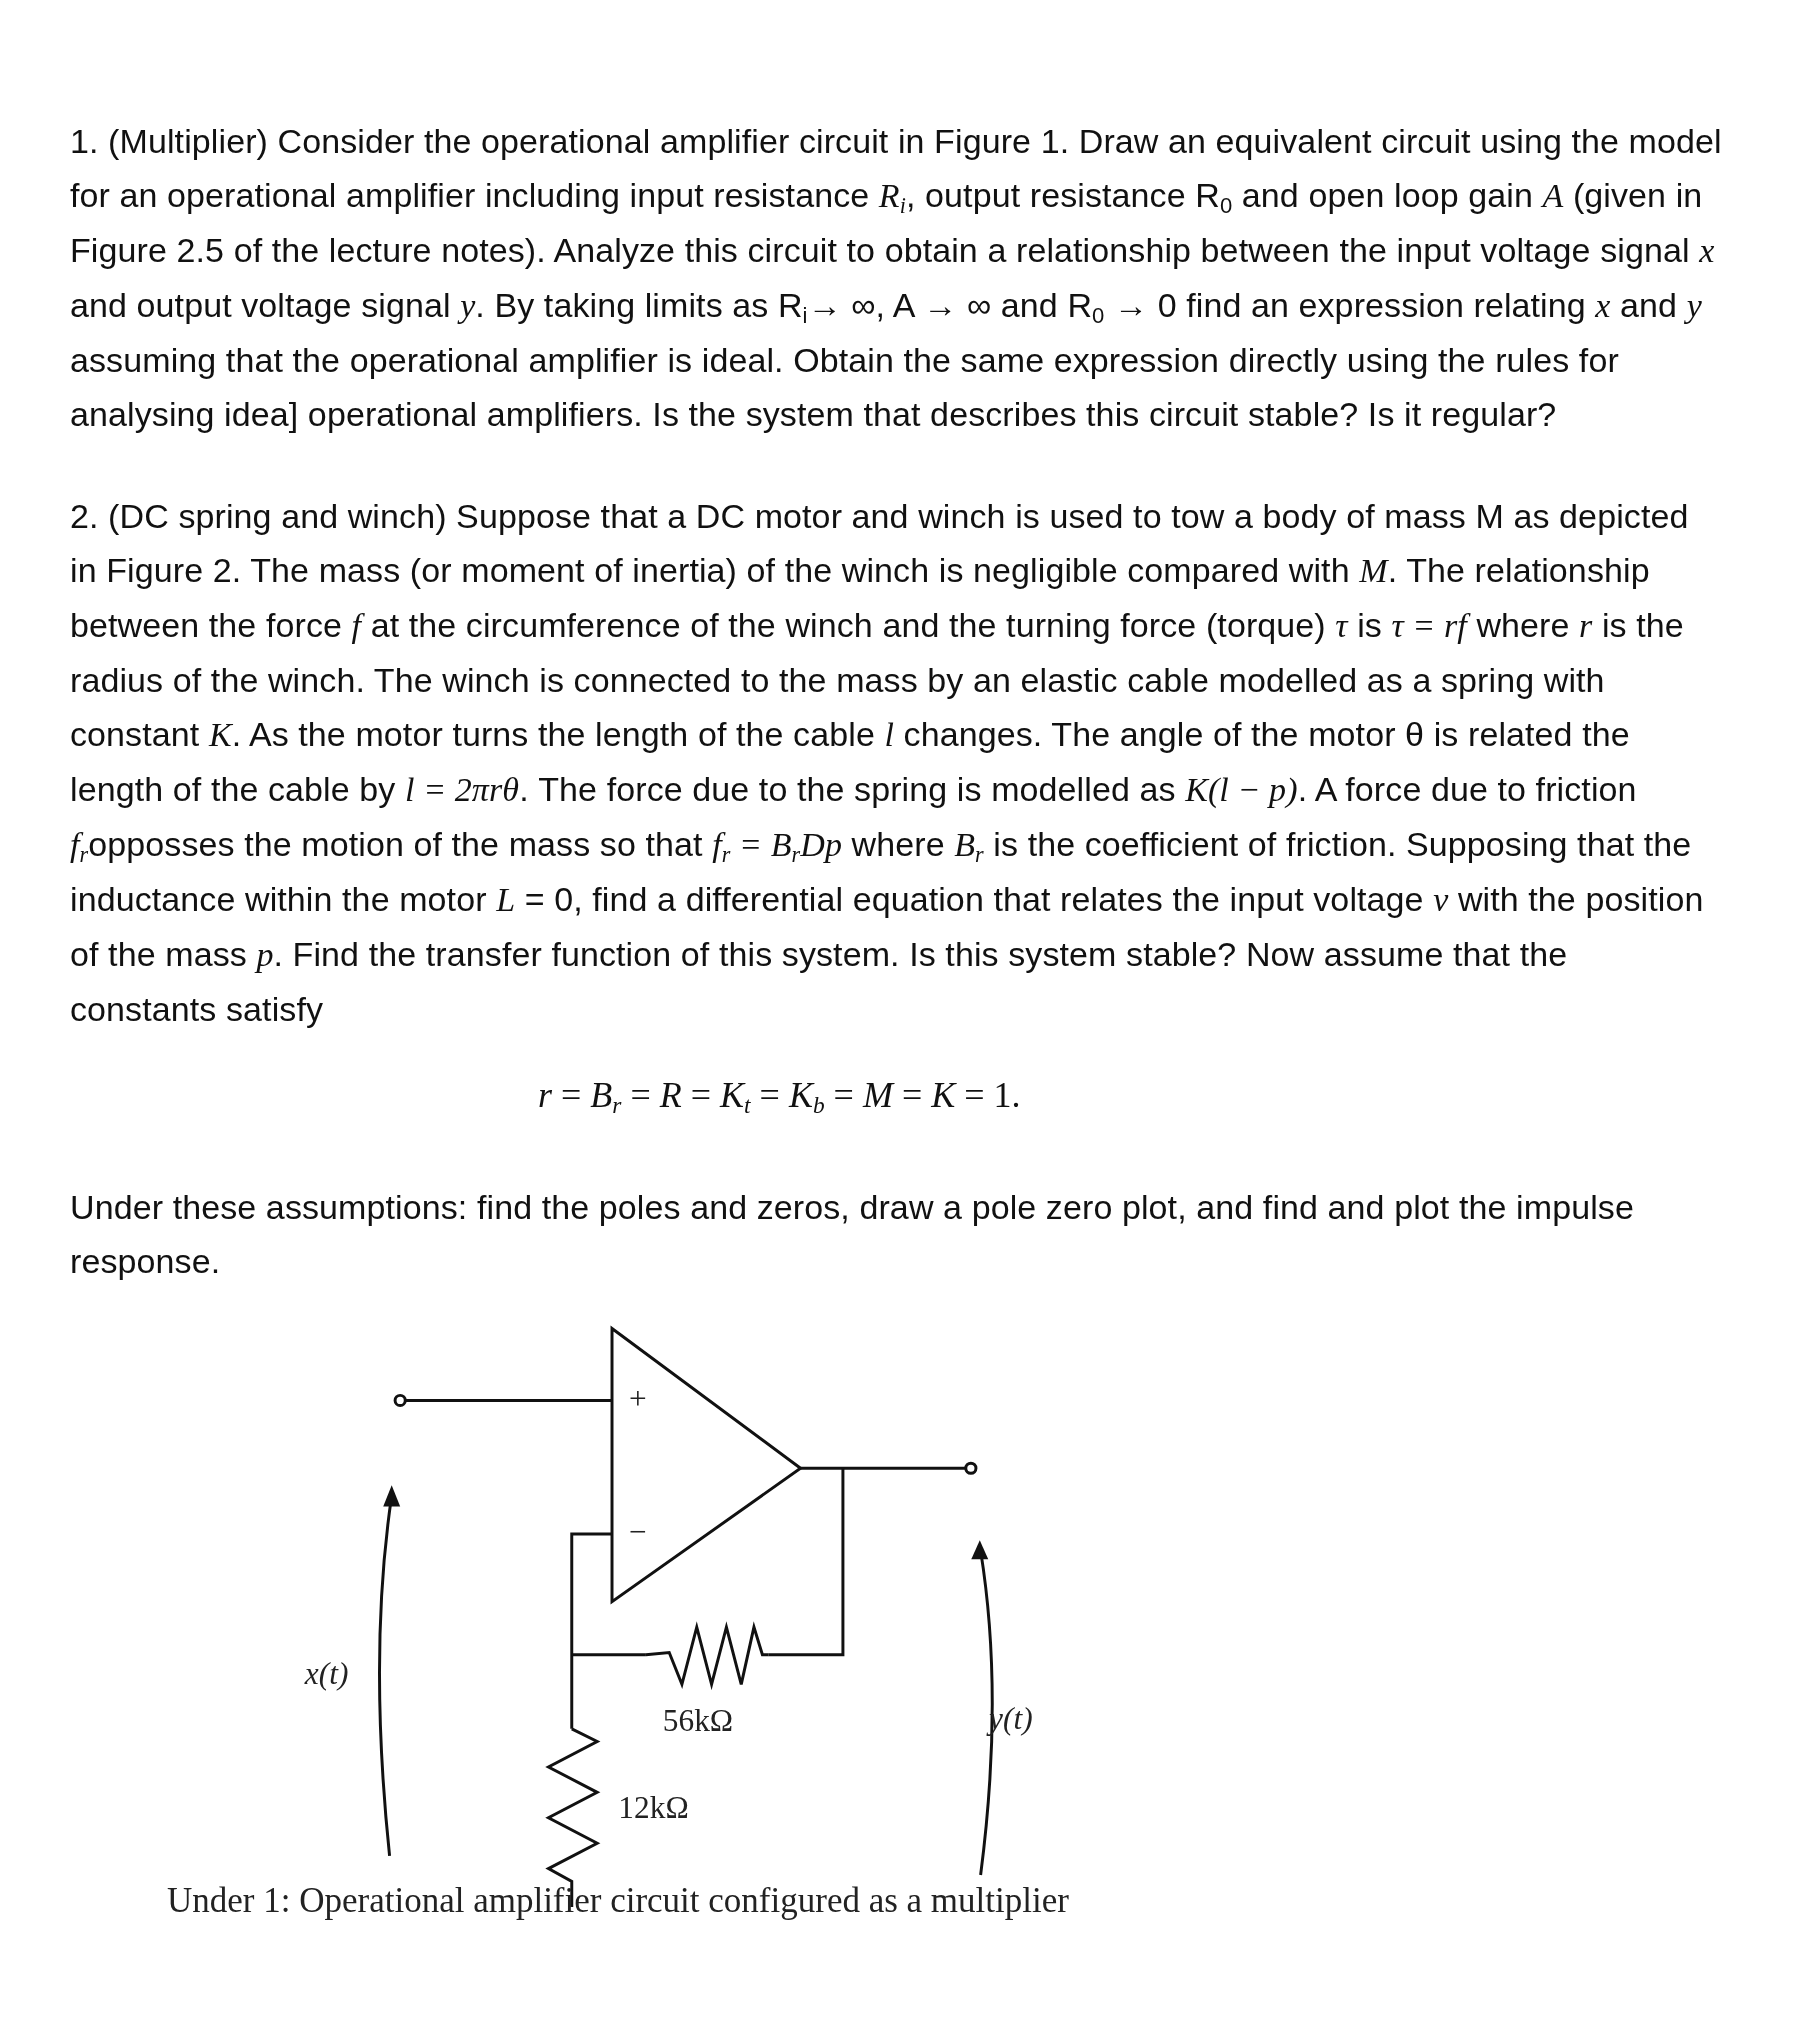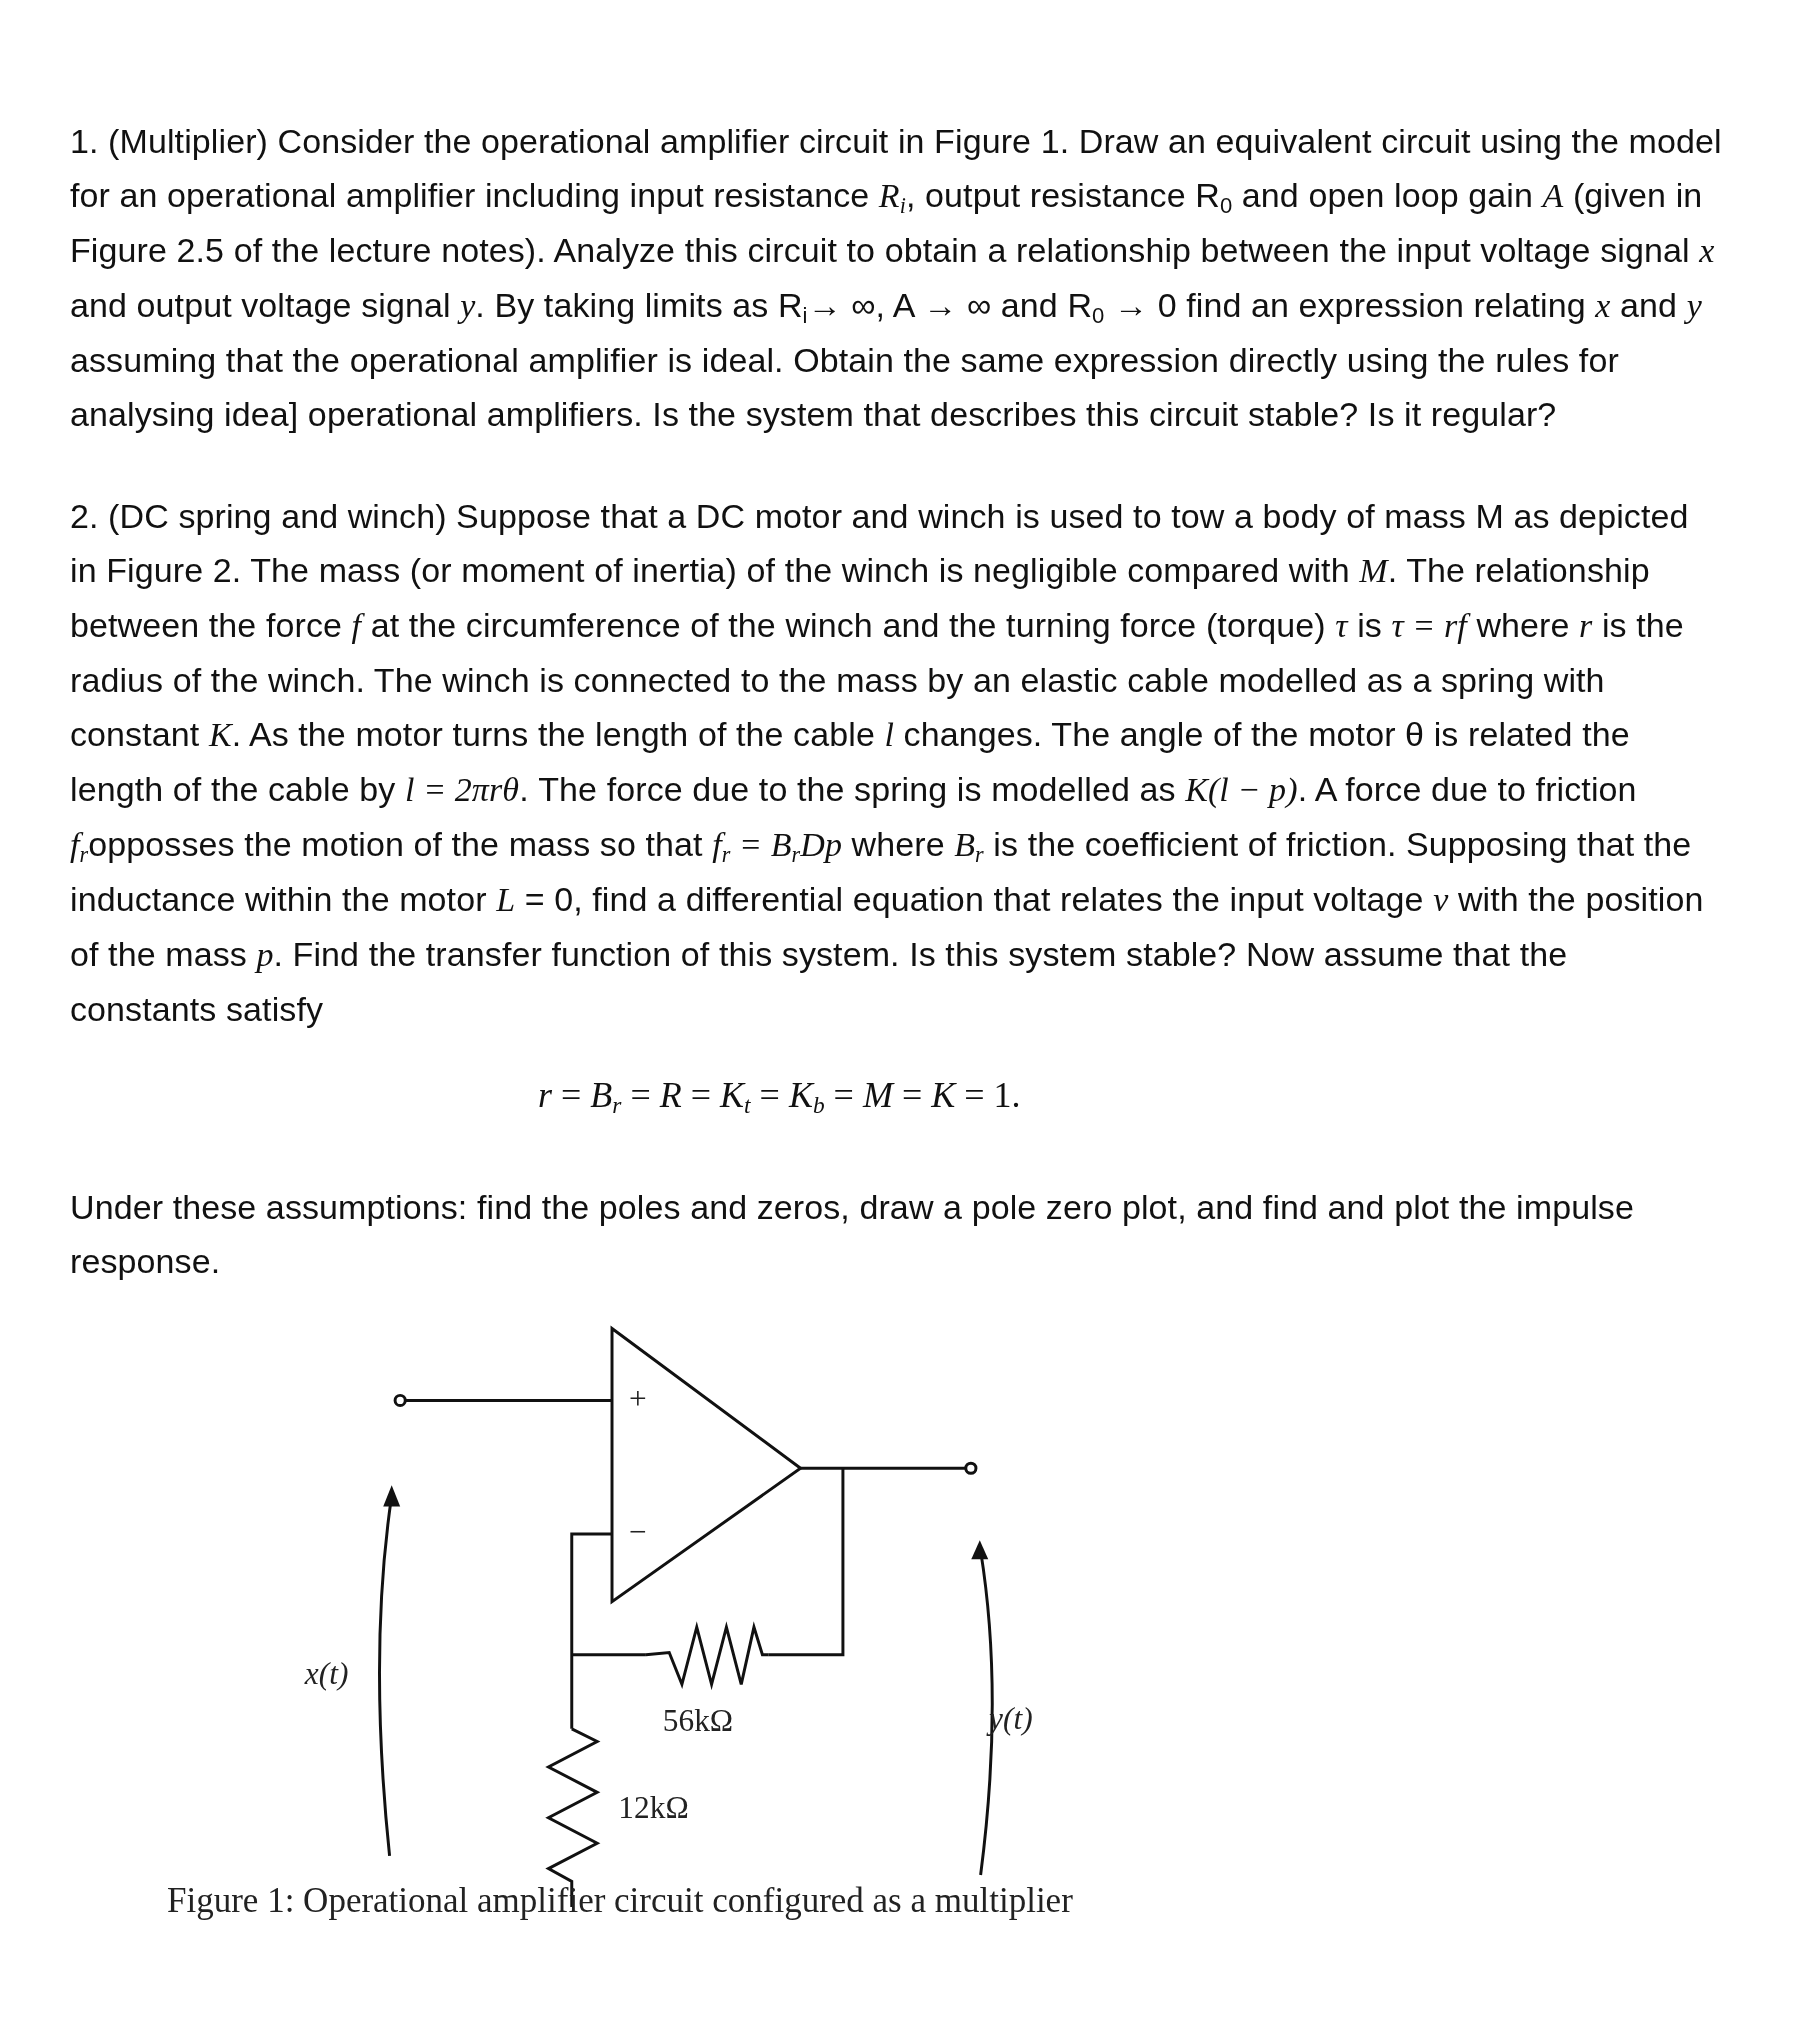--- a/index.html
+++ b/index.html
@@ -85,14 +85,14 @@
     <polygon points="1713,635 1693,680 1733,680" fill="#111"></polygon>
     <text class="lbl" x="885" y="325">+</text>
     <text class="lbl" x="885" y="640">−</text>
     <text class="lbl lbli" x="120" y="975">x(t)</text>
     <text class="lbl lbli" x="1735" y="1080">y(t)</text>
     <text class="lbl" x="965" y="1085">56kΩ</text>
     <text class="lbl" x="860" y="1290">12kΩ</text>
   </svg>
 </div>
 
-<div class="caption">Figure 1: Operational amplifier circuit configured as a multiplier</div>
+<div class="caption">Under 1: Operational amplifier circuit configured as a multiplier</div>
 
 
 </body></html>

